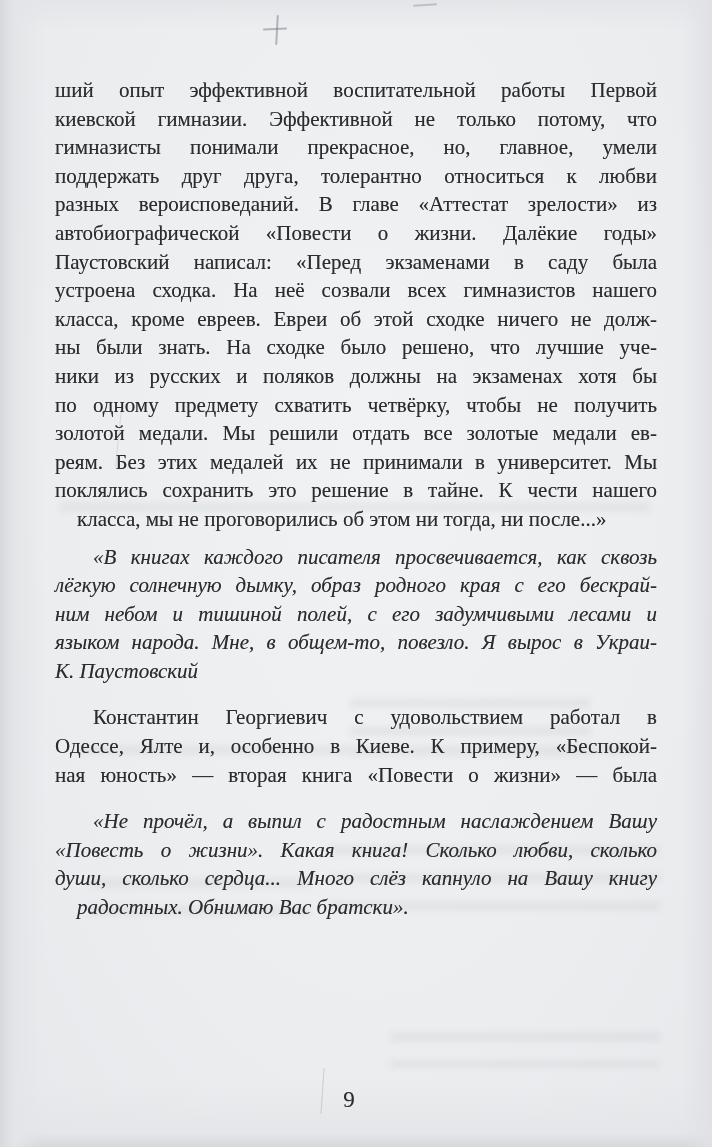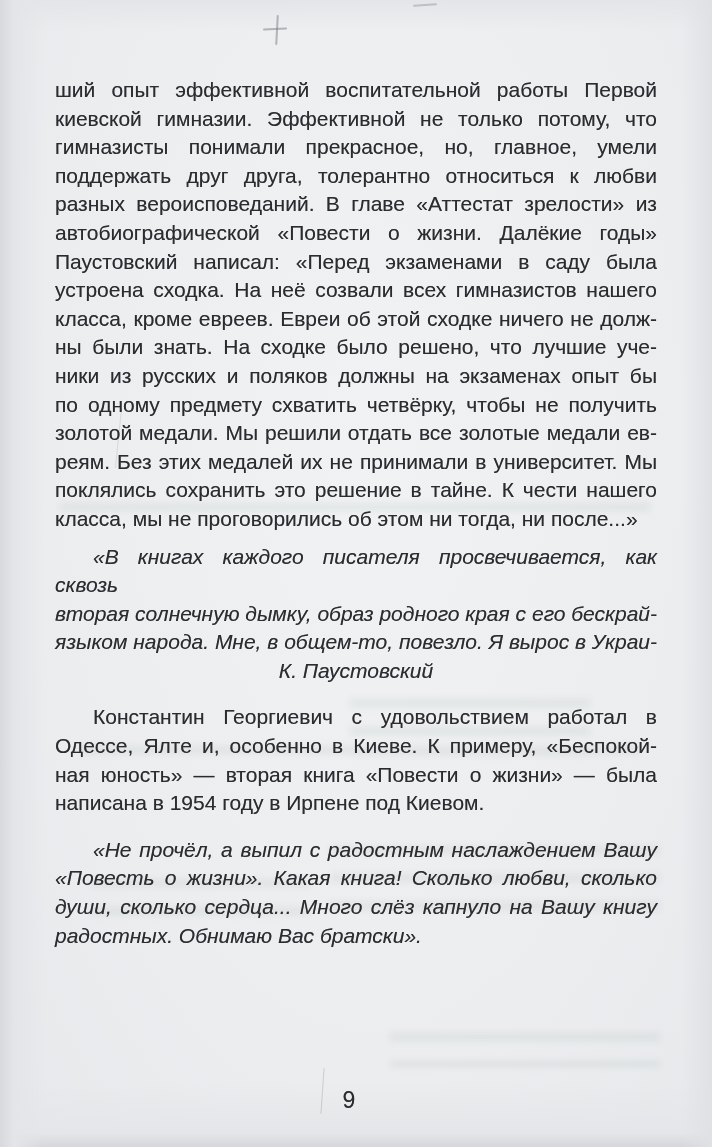--- a/index.html
+++ b/index.html
@@ -6,21 +6,21 @@
     margin: 0;
     padding: 0;
     background: #c9cbce;
   }
   .page {
     position: relative;
     width: 712px;
     height: 1147px;
     margin: 0 auto;
     overflow: hidden;
-    font-family: Liberation Sans, sans-serif;
+    font-family: Liberation Serif, serif;
     color: #2b2b30;
     background:
       linear-gradient(90deg, #d7d9dd 0px, #e3e5e8 14px, rgba(236,238,240,0) 44px),
       linear-gradient(270deg, #dfe1e5 0px, rgba(236,238,240,0) 30px),
       linear-gradient(180deg, #e3e5e8 0px, rgba(236,238,240,0) 30px),
       linear-gradient(0deg, #d5d7da 0px, #e4e6e9 14px, rgba(236,238,240,0) 64px),
       radial-gradient(ellipse at 52% 38%, #f0f2f4 0%, #ebedef 62%, #e6e8eb 100%);
   }
 
   
@@ -31,32 +31,32 @@
     width: 602px;
     font-size: 21px;
     line-height: 28.6px;
     text-shadow: 0 0 0.5px rgba(40, 40, 48, 0.45);
   }
   .para { margin: 0; }
   .ln {
     text-align: justify;
     text-align-last: justify;
   }
-  .ln.end { text-align-last: left; }
+  .ln.end { text-align-last: left; margin-left: 22px; }
   .ln.ind { text-indent: 38px; }
   .quote { font-style: italic; }
 
   .gap-q1 { margin-top: 9px; }
   .gap-p2 { margin-top: 18px; }
   .gap-p3 { margin-top: 11px; }
   .gap-q2 { margin-top: 18px; }
 
   .attribution {
     font-style: italic;
-    text-align: center;
+    text-align: left;
   }
 
   .page-number {
     position: absolute;
     left: 0;
     right: 14px;
     top: 1086px;
     text-align: center;
     font-size: 23px;
     line-height: 28px;
@@ -112,41 +112,41 @@
       <div class="ln">ший опыт эффективной воспитательной работы Первой</div>
       <div class="ln">киевской гимназии. Эффективной не только потому, что</div>
       <div class="ln">гимназисты понимали прекрасное, но, главное, умели</div>
       <div class="ln">поддержать друг друга, толерантно относиться к любви</div>
       <div class="ln">разных вероисповеданий. В главе «Аттестат зрелости» из</div>
       <div class="ln">автобиографической «Повести о жизни. Далёкие годы»</div>
       <div class="ln">Паустовский написал: «Перед экзаменами в саду была</div>
       <div class="ln">устроена сходка. На неё созвали всех гимназистов нашего</div>
       <div class="ln">класса, кроме евреев. Евреи об этой сходке ничего не долж-</div>
       <div class="ln">ны были знать. На сходке было решено, что лучшие уче-</div>
-      <div class="ln">ники из русских и поляков должны на экзаменах опыт бы</div>
+      <div class="ln">ники из русских и поляков должны на экзаменах хотя бы</div>
       <div class="ln">по одному предмету схватить четвёрку, чтобы не получить</div>
       <div class="ln">золотой медали. Мы решили отдать все золотые медали ев-</div>
       <div class="ln">реям. Без этих медалей их не принимали в университет. Мы</div>
       <div class="ln">поклялись сохранить это решение в тайне. К чести нашего</div>
       <div class="ln end">класса, мы не проговорились об этом ни тогда, ни после...»</div>
     </div>
 
     <div class="para quote gap-q1">
       <div class="ln ind">«В книгах каждого писателя просвечивается, как сквозь</div>
-      <div class="ln">вторая солнечную дымку, образ родного края с его бескрай-</div>
+      <div class="ln">лёгкую солнечную дымку, образ родного края с его бескрай-</div>
+      <div class="ln">ним небом и тишиной полей, с его задумчивыми лесами и</div>
       <div class="ln">языком народа. Мне, в общем-то, повезло. Я вырос в Украи-</div>
     </div>
 
     <div class="attribution">К. Паустовский</div>
 
     <div class="para gap-p2">
       <div class="ln ind">Константин Георгиевич с удовольствием работал в</div>
       <div class="ln">Одессе, Ялте и, особенно в Киеве. К примеру, «Беспокой-</div>
       <div class="ln">ная юность» — вторая книга «Повести о жизни» — была</div>
-      <div class="ln end">написана в 1954 году в Ирпене под Киевом.</div>
     </div>
 
 
     <div class="para quote gap-q2">
       <div class="ln ind">«Не прочёл, а выпил с радостным наслаждением Вашу</div>
       <div class="ln">«Повесть о жизни». Какая книга! Сколько любви, сколько</div>
       <div class="ln">души, сколько сердца... Много слёз капнуло на Вашу книгу</div>
       <div class="ln end">радостных. Обнимаю Вас братски».</div>
     </div>
 

